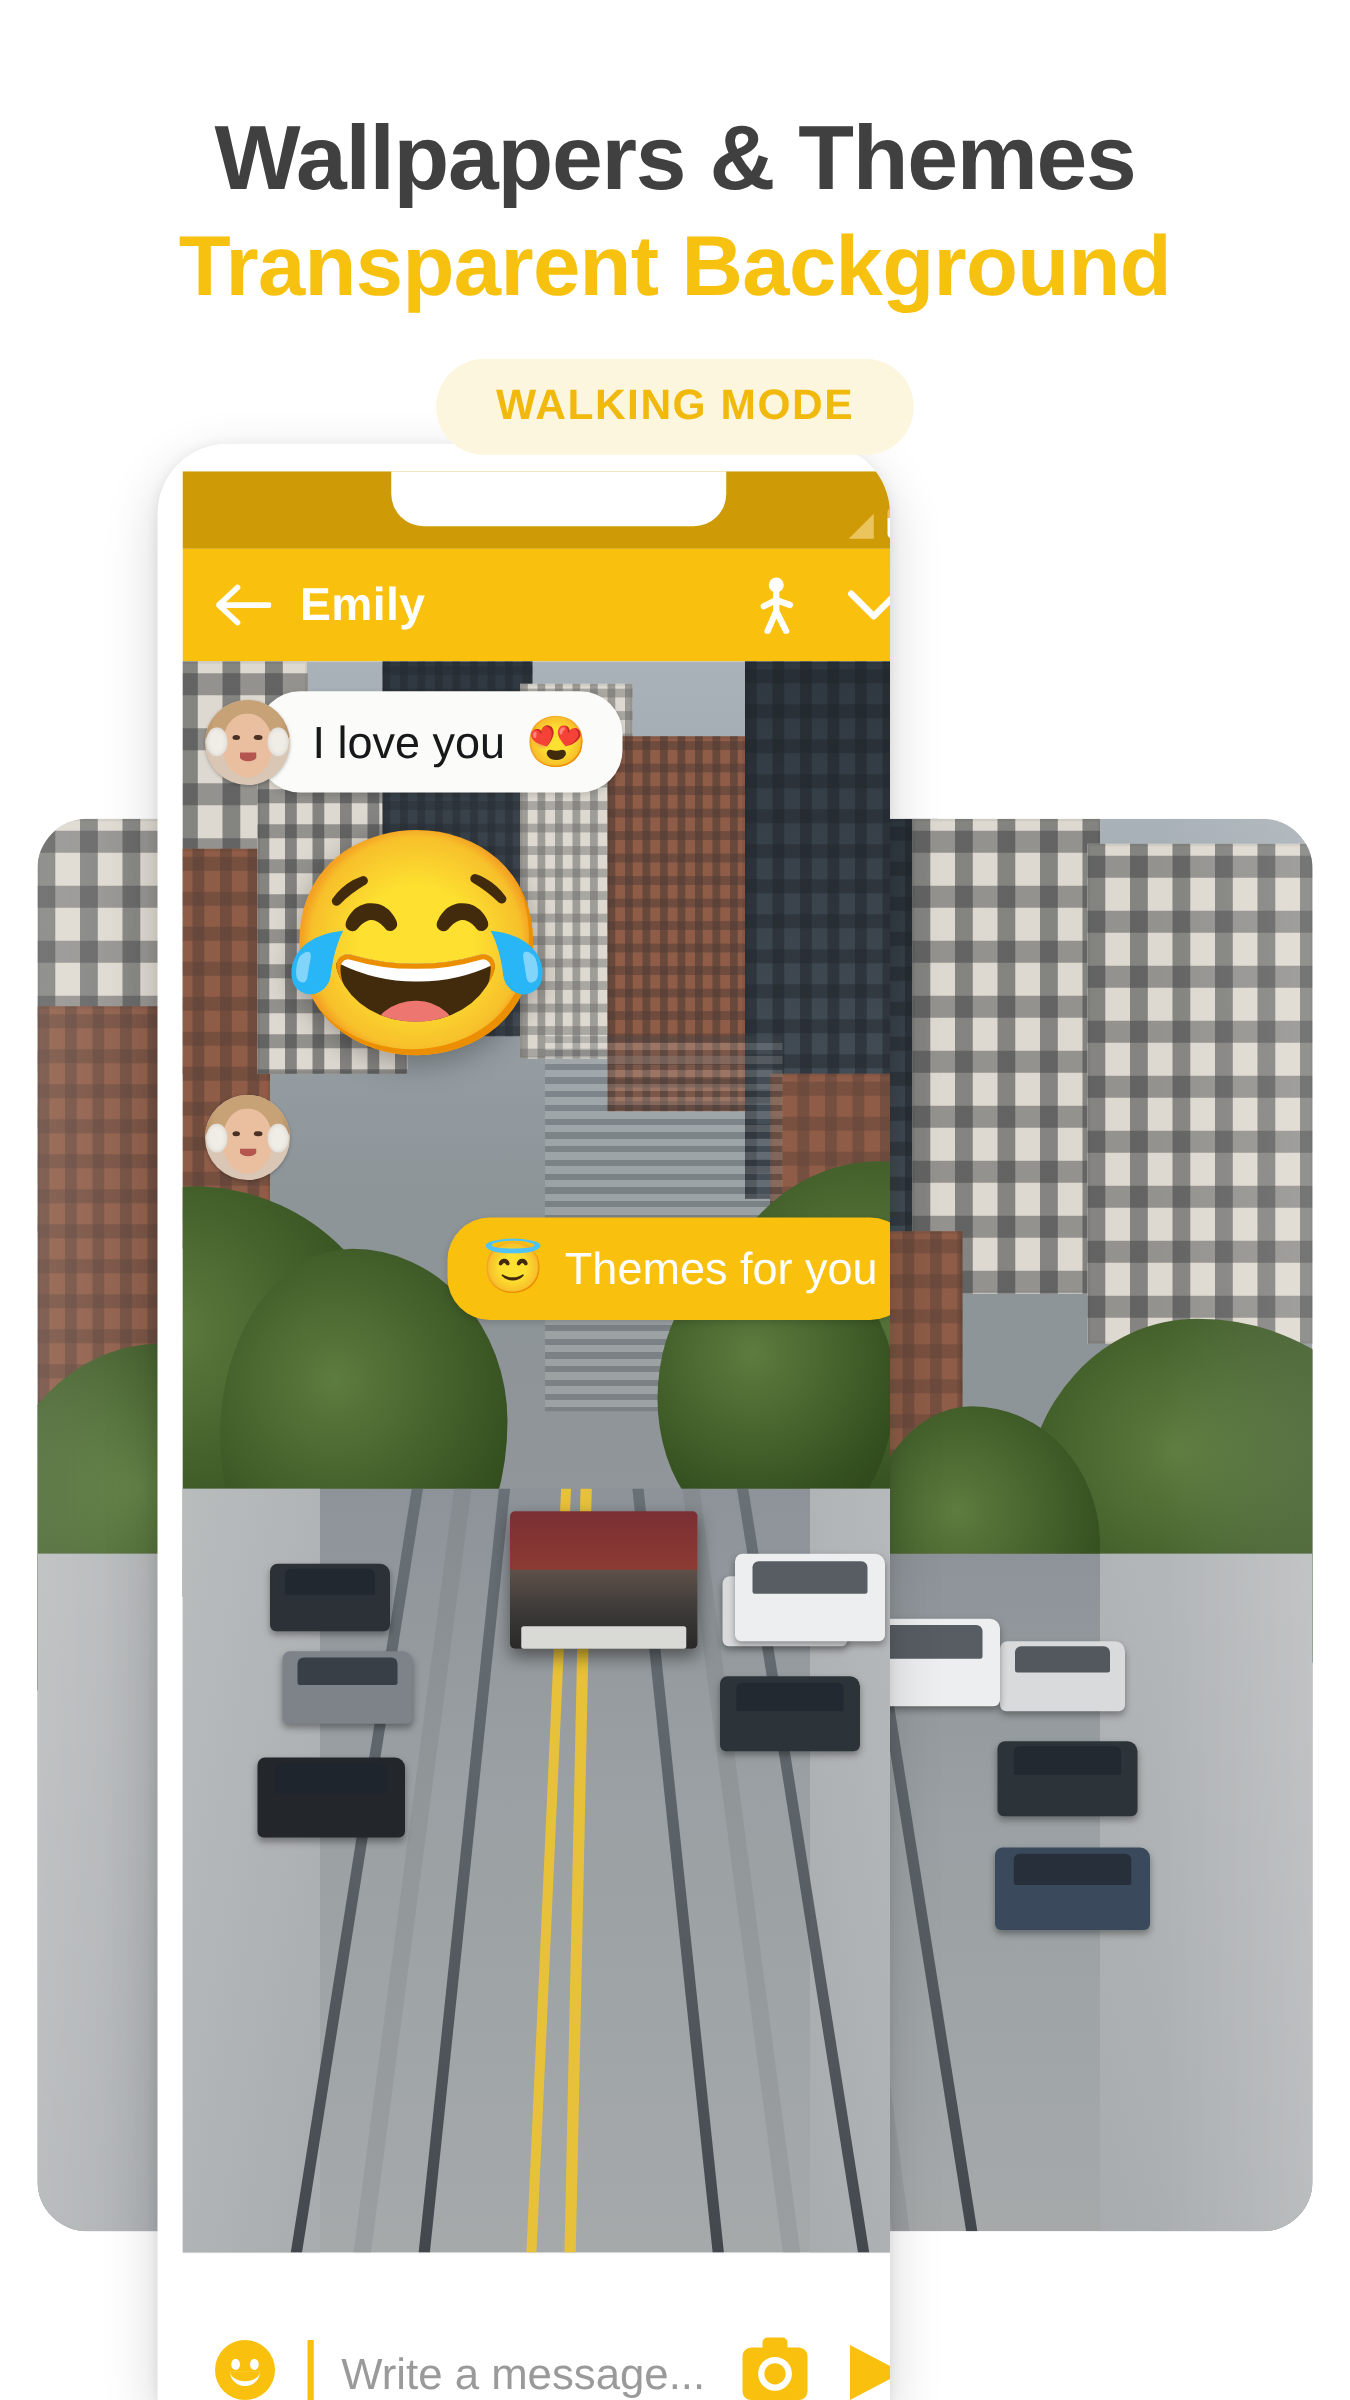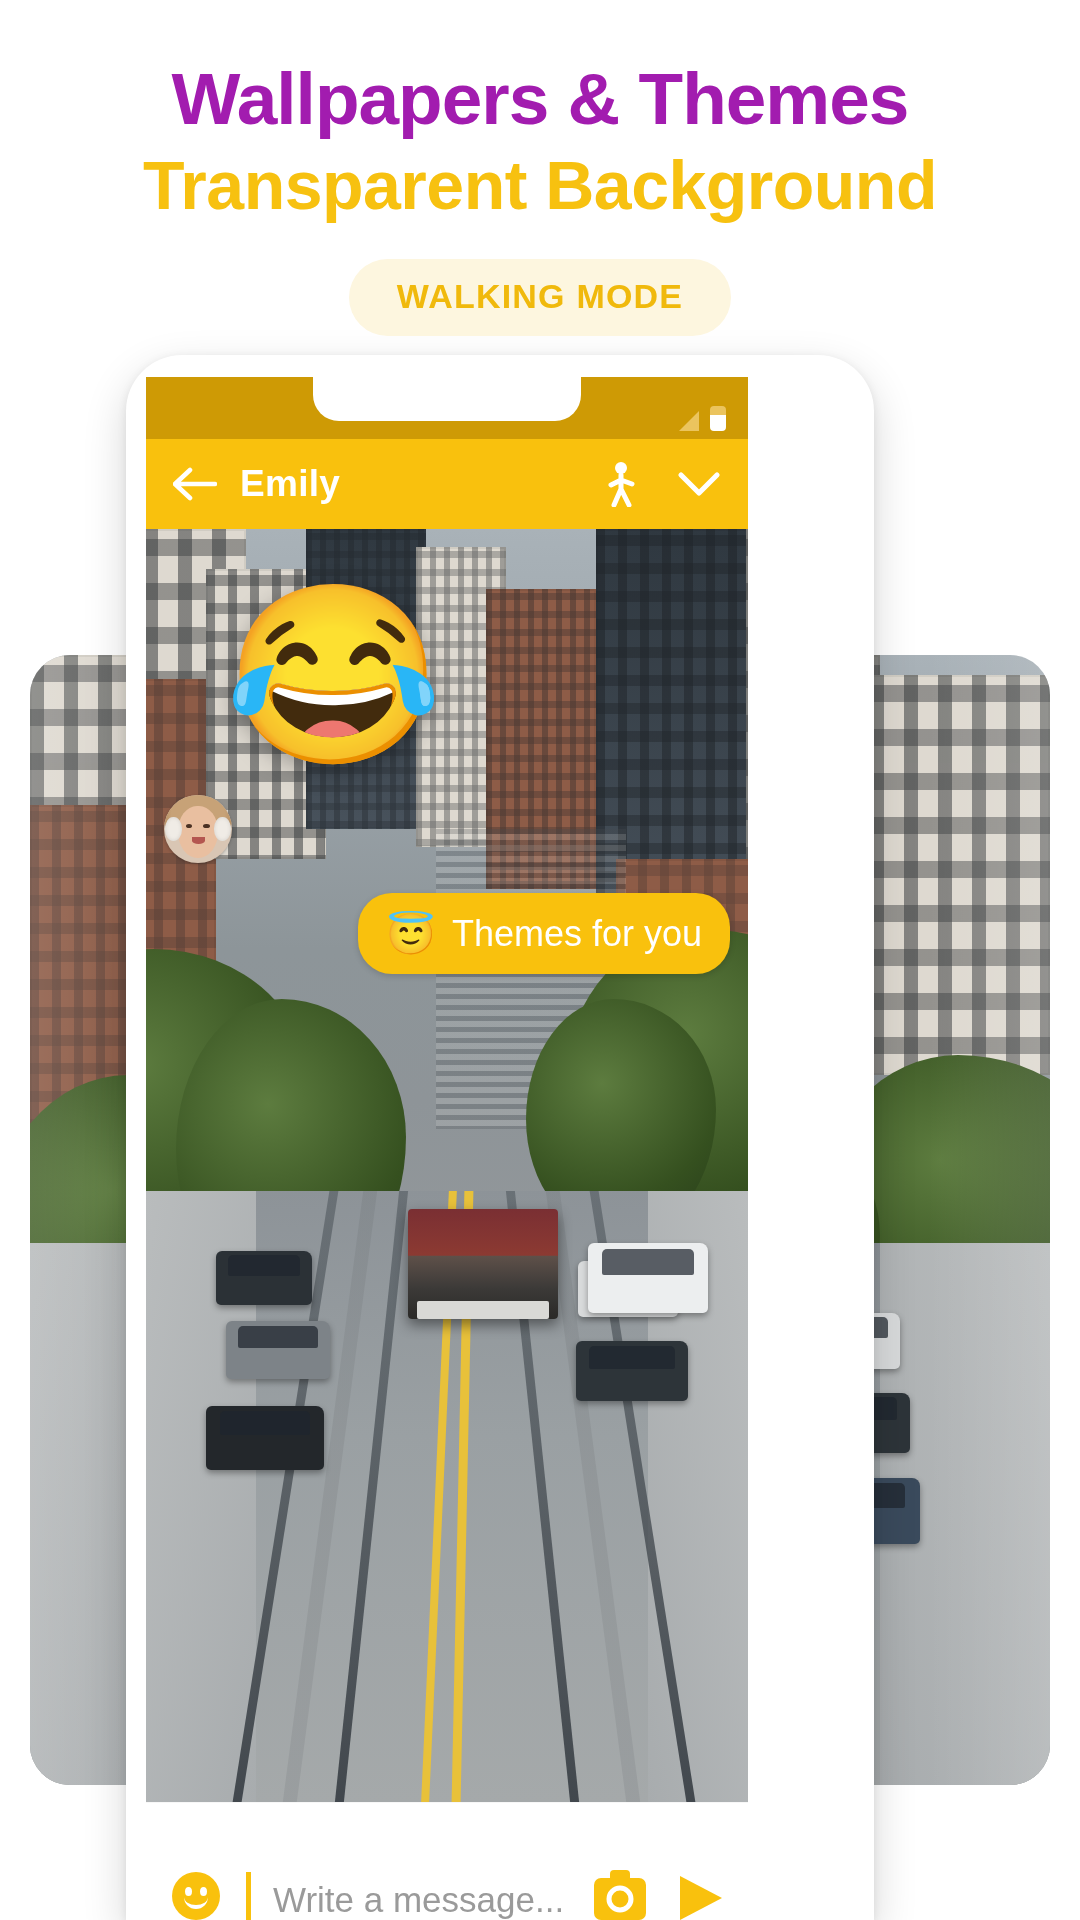--- a/index.html
+++ b/index.html
@@ -26,23 +26,24 @@
     top: 60px;
     left: 0;
     width: 1080px;
     text-align: center;
     z-index: 40;
   }
   .headline-1 {
     font-size: 73px;
     font-weight: 700;
     letter-spacing: -1px;
-    color: #a21caf;
+    color: #404040;
     line-height: 1.08;
     font-family: "Liberation Sans", sans-serif;
+    margin-top: 28px;
   }
   .headline-2 {
     font-size: 68px;
     font-weight: 700;
     letter-spacing: -0.5px;
     color: #F7C110;
     line-height: 1.12;
     margin-top: 8px;
     font-family: "Liberation Sans", sans-serif;
   }
@@ -166,21 +167,21 @@
     content:"";
     position:absolute; left:6%; right:6%; bottom:0; height:16%;
     background:#d9d9d6; border-radius:2px;
   }
 
   
   .phone {
     position: absolute;
     left: 126px;
     top: 355px;
-    width: 748px;
+    width: 586px;
     height: 1565px;
     background: #ffffff;
     border-radius: 56px 56px 0 0;
     box-shadow: 0 16px 44px rgba(0,0,0,.16), 0 2px 10px rgba(0,0,0,.08);
     z-index: 20;
     overflow: hidden;
   }
 
   .phone-inner {
     position: absolute;
@@ -562,20 +563,35 @@
               <div class="car" style="right:70px;top:70px;width:100px;height:56px;background:#d8dadb;"></div>
               <div class="car" style="right:60px;top:150px;width:112px;height:60px;background:#2d3439;"></div>
               <div class="cablecar" style="left:262px;top:18px;width:150px;height:110px;"></div>
               <div class="car" style="left:442px;top:52px;width:120px;height:70px;background:#eceeef;"></div>
             </div>
           </div>
         </div>
 
         <div class="msgs">
 
+          <div class="row left">
+            <div class="avatar">
+              <div class="hair"></div>
+                <div class="face"></div>
+              <div class="eye l"></div>
+                <div class="eye r"></div>
+                <div class="mouth"></div>
+              <div class="muff-l"></div>
+                <div class="muff-r"></div>
+            </div>
+            <div class="bubble in">
+              <span>I love you</span>
+              <span class="emo">😍</span>
+            </div>
+          </div>
 
 
           <div class="sticker-row" style="margin-top:34px;">
             <span class="sticker">😂</span>
           </div>
 
           <div class="row left" style="margin-top:32px;">
             <div class="avatar">
               <div class="hair"></div>
                 <div class="face"></div>

